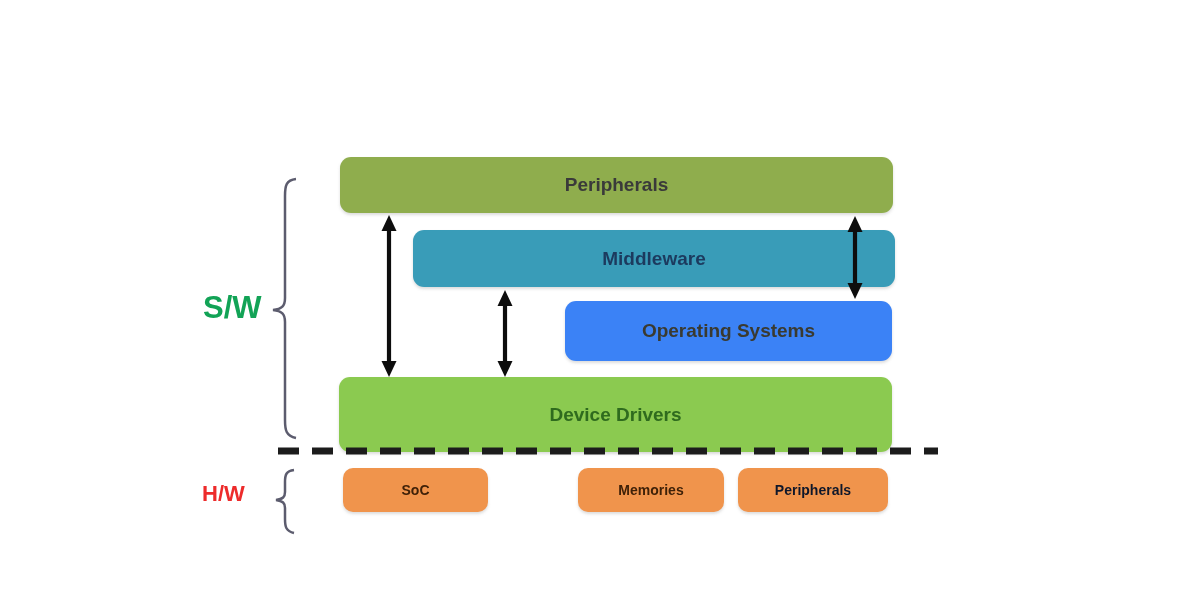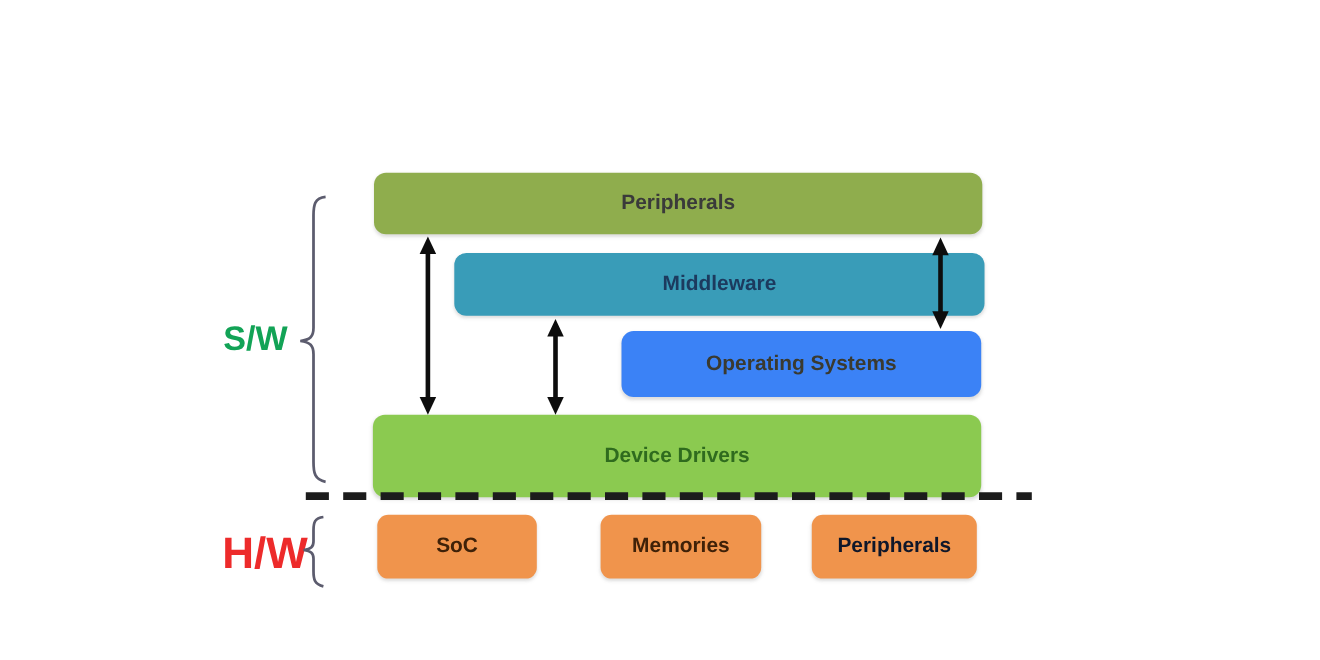--- a/index.html
+++ b/index.html
@@ -37,41 +37,41 @@
     z-index: 2;
     box-shadow: 0 2px 3px rgba(120,120,120,0.25);
   }
   .box-application   { left: 340px; top: 157px; width: 553px; height: 56px; }
   .box-middleware    { left: 413px; top: 230px; width: 482px; height: 57px; }
   .box-os            { left: 565px; top: 301px; width: 327px; height: 60px; }
   .box-devicedrivers { left: 339px; top: 377px; width: 553px; height: 75px; }
   .hw-box {
     position: absolute;
     top: 468px;
-    height: 58px;
+    height: 44px;
     display: flex;
     align-items: center;
     justify-content: center;
     border-radius: 10px;
     font-weight: bold;
-    font-size: 19px;
+    font-size: 14px;
     z-index: 2;
     box-shadow: 0 2px 3px rgba(120,120,120,0.25);
   }
   .hw-soc         { left: 343px; width: 145px; }
   .hw-memories    { left: 546px; width: 146px; }
   .hw-peripherals { left: 738px; width: 150px; }
   .side-label {
     position: absolute;
     font-weight: bold;
     z-index: 3;
     text-align: right;
   }
   .label-sw { left: 203px; top: 290px; font-size: 31px; }
-  .label-hw { left: 202px; top: 481px; font-size: 40px; }
+  .label-hw { left: 202px; top: 481px; font-size: 22px; }
   .dd-shadow {
     position: absolute;
     left: 545px;
     top: 430px;
     width: 222px;
     height: 17px;
     background: #b3b3b3;
     border-radius: 50%;
     filter: blur(4px);
     z-index: 1;
@@ -107,21 +107,21 @@
   <div class="dd-shadow"></div>
 
   <div class="box box-devicedrivers" style="background-color: rgb(139, 202, 80); color: rgb(47, 107, 30);">
     <span>Device Drivers</span>
   </div>
 
   <div class="hw-box hw-soc" style="background-color: rgb(240, 148, 76); color: rgb(63, 33, 8);">
     <span>SoC</span>
   </div>
 
-  <div class="hw-box hw-memories" style="background-color: rgb(240, 148, 76); color: rgb(63, 33, 8);">
+  <div class="hw-box hw-memories" style="background-color: rgb(240, 148, 76); color: rgb(63, 33, 8); margin-left: 32px;">
     <span>Memories</span>
   </div>
 
   <div class="hw-box hw-peripherals" style="background-color: rgb(240, 148, 76); color: #0f172a;">
     <span>Peripherals</span>
   </div>
 
   <div class="side-label label-sw" style="color: rgb(18, 163, 86);">S/W</div>
 
   <div class="side-label label-hw" style="color: rgb(237, 43, 43);">H/W</div>

